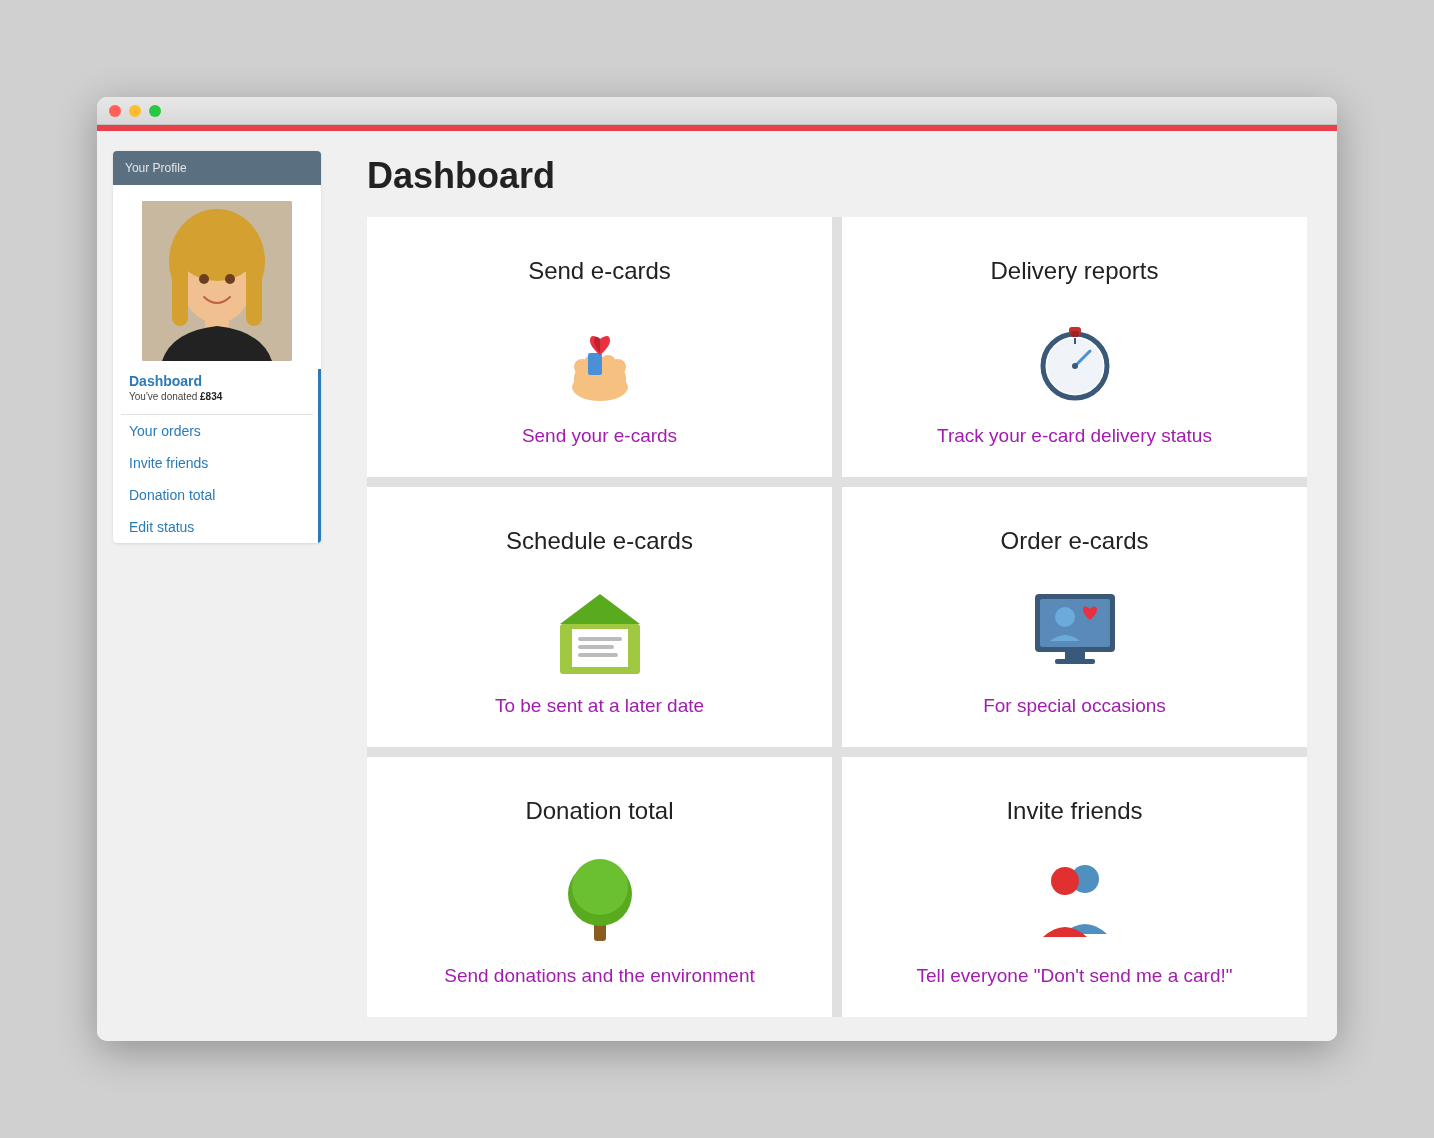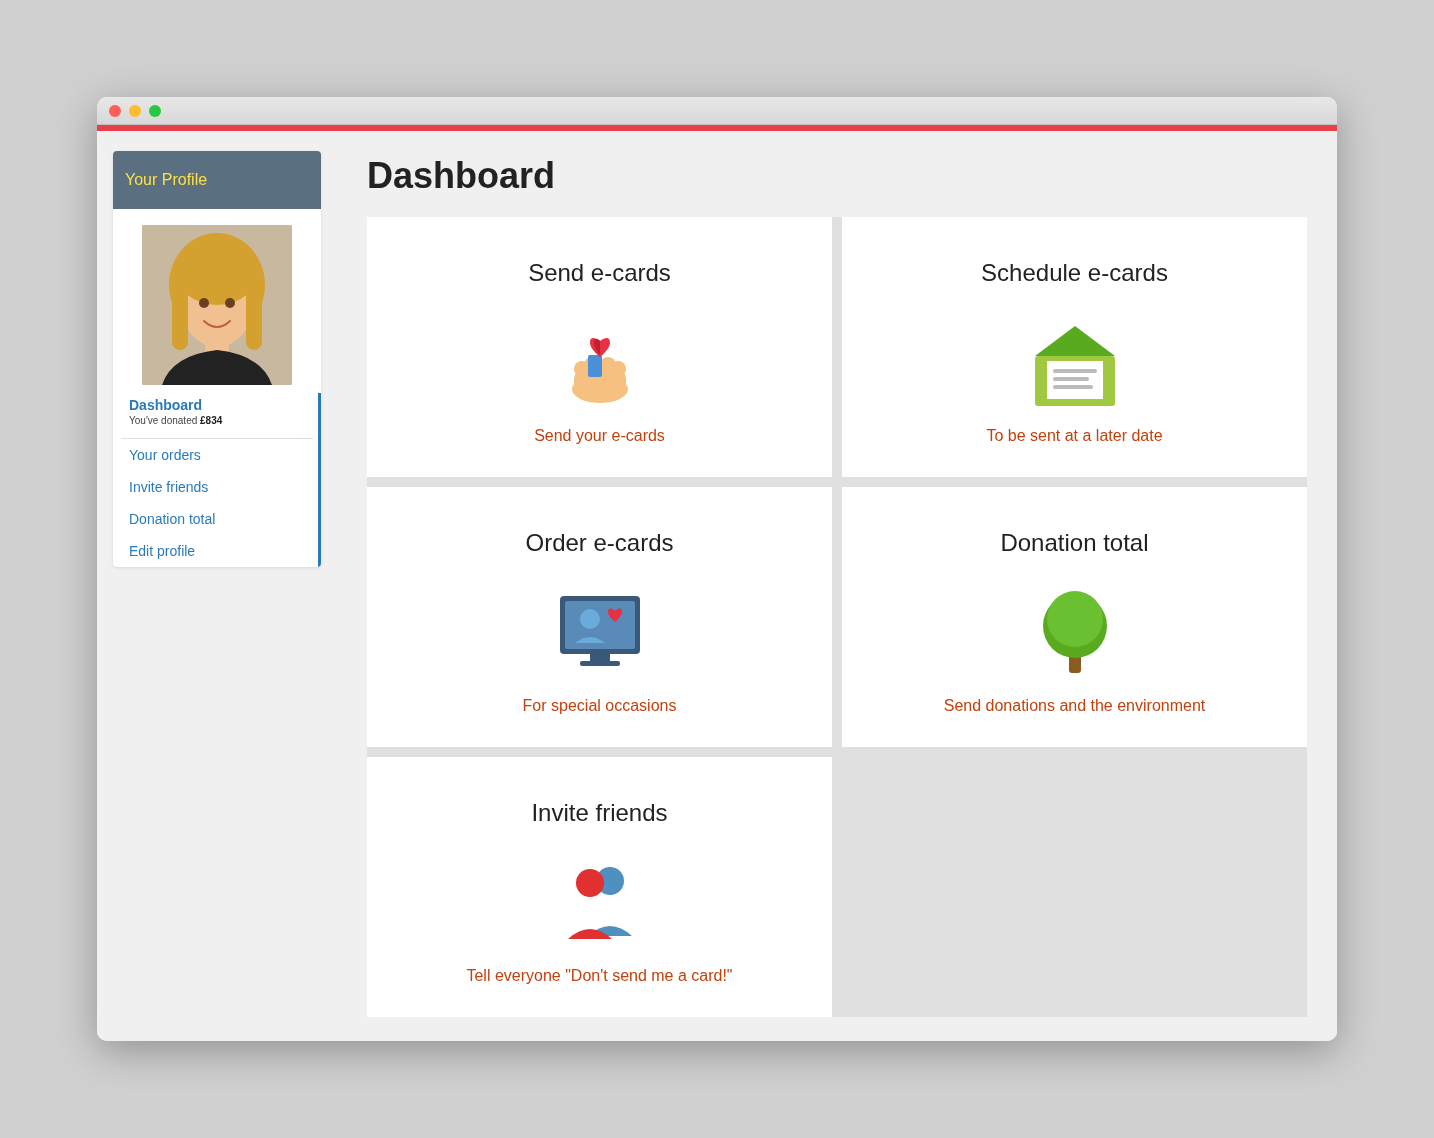--- a/index.html
+++ b/index.html
@@ -61,23 +61,23 @@
 
     .profile-card {
       background: white;
       border-radius: 4px;
       overflow: hidden;
       box-shadow: 0 1px 3px rgba(0,0,0,0.1);
     }
 
     .profile-header {
       background: #5a7080;
-      color: #fde047;
-      font-size: 16px;
-      padding: 20px 12px;
+      color: #e5e5e5;
+      font-size: 12px;
+      padding: 10px 12px;
     }
 
     .avatar-wrap {
       display: flex;
       justify-content: center;
       padding: 16px 16px 8px;
     }
 
     .avatar {
       width: 150px;
@@ -171,22 +171,22 @@
       text-align: center;
     }
 
     .card-icon {
       width: 100px;
       height: 100px;
       margin-bottom: 16px;
     }
 
     .card-desc {
-      font-size: 16px;
-      color: #c2410c;
+      font-size: 19px;
+      color: #a21caf;
       text-align: center;
     }
 
     
     svg { display: block; }
   </style>
 </head>
 <body>
 
 <div class="window">
@@ -237,21 +237,21 @@
           <div class="profile-name">Dashboard</div>
           <div class="profile-donated">
             <span>You've donated</span>
             <strong>£834</strong>
           </div>
           <div class="nav-divider"></div>
 
           <a class="nav-item">Your orders</a>
           <a class="nav-item">Invite friends</a>
           <a class="nav-item">Donation total</a>
-          <a class="nav-item">Edit profile</a>
+          <a class="nav-item">Edit status</a>
 
           <div class="active-indicator"></div>
         </div>
       </div>
     </div>
 
     <div class="main">
       <h1 class="page-title">Dashboard</h1>
 
       <div class="grid">
@@ -271,20 +271,41 @@
 
               <rect x="38" y="44" width="14" height="22" rx="2" fill="#4a90d8"></rect>
 
               <path d="M50 30 C50 30 40 22 40 32 C40 38 50 46 50 46 C50 46 60 38 60 32 C60 22 50 30 50 30Z" fill="#e83040"></path>
               <path d="M50 30 C50 30 44 24 44 32 C44 37 50 44 50 44" fill="#c02030"></path>
             </svg>
           </div>
           <div class="card-desc">Send your e-cards</div>
         </div>
 
+        <div class="card">
+          <div class="card-title">Delivery reports</div>
+          <div class="card-icon">
+            <svg width="100" height="100" viewBox="0 0 100 100" xmlns="http://www.w3.org/2000/svg">
+
+              <circle cx="50" cy="57" r="32" fill="white" stroke="#3a5878" stroke-width="5"></circle>
+              <circle cx="50" cy="57" r="28" fill="#f0f4f8"></circle>
+
+              <rect x="44" y="18" width="12" height="8" rx="3" fill="#c03030"></rect>
+
+              <rect x="46" y="22" width="8" height="6" rx="2" fill="#a02020"></rect>
+
+              <line x1="50" y1="57" x2="65" y2="42" stroke="#4a90d8" stroke-width="3" stroke-linecap="round"></line>
+
+              <line x1="50" y1="29" x2="50" y2="35" stroke="#3a5878" stroke-width="2"></line>
+
+              <circle cx="50" cy="57" r="3" fill="#3a5878"></circle>
+            </svg>
+          </div>
+          <div class="card-desc">Track your e-card delivery status</div>
+        </div>
 
         <div class="card">
           <div class="card-title">Schedule e-cards</div>
           <div class="card-icon">
             <svg width="100" height="100" viewBox="0 0 100 100" xmlns="http://www.w3.org/2000/svg">
 
               <polygon points="10,45 50,15 90,45" fill="#5aaa20"></polygon>
 
               <rect x="10" y="45" width="80" height="50" rx="3" fill="#a0c840"></rect>
 

